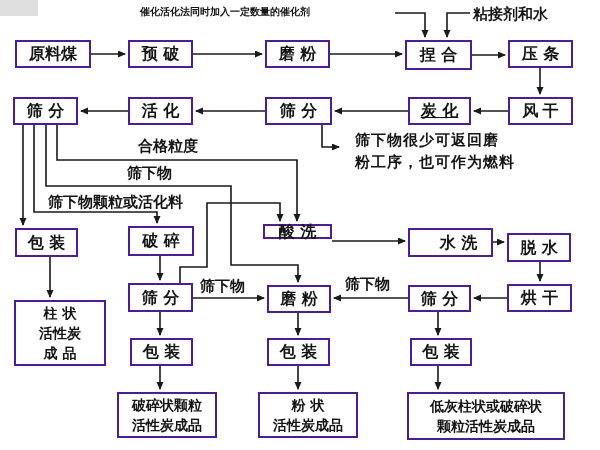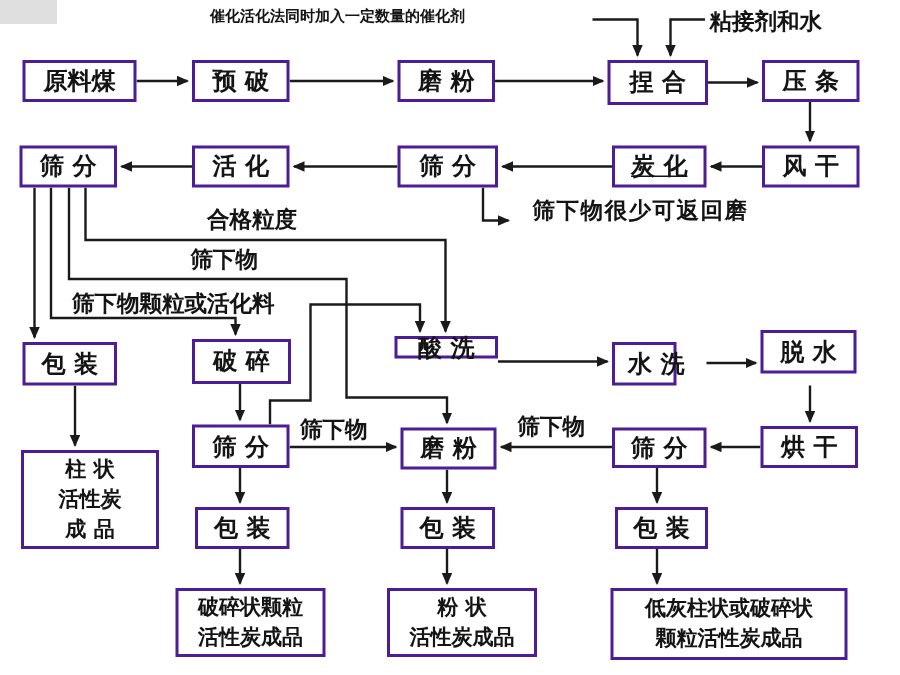--- a/index.html
+++ b/index.html
@@ -74,44 +74,45 @@
     <path d="M298,313 V335" marker-end="url(#arw)"></path>
     <path d="M298,366 V389" marker-end="url(#arw)"></path>
     <path d="M160,366 V389" marker-end="url(#arw)"></path>
     <path d="M50,257 V297" marker-end="url(#arw)"></path>
     <path d="M438,366 V389" marker-end="url(#arw)"></path>
   </svg>
 
   <div class="lbl note-small" style="left:140px; top:5px;">催化活化法同时加入一定数量的催化剂</div>
   <div class="lbl" style="left:473px; top:5px;">粘接剂和水</div>
   <div class="lbl note-return" style="left:355px; top:131px;">筛下物很少可返回磨</div>
+  <div class="lbl note-return" style="left:355px; top:153px;">粉工序，也可作为燃料</div>
 
   <div class="lbl" style="left:138px; top:137px;">合格粒度</div>
   <div class="lbl" style="left:127px; top:164px;">筛下物</div>
   <div class="lbl" style="left:48px; top:193px;">筛下物颗粒或活化料</div>
   <div class="lbl" style="left:200px; top:277px;">筛下物</div>
   <div class="lbl" style="left:345px; top:275px;">筛下物</div>
 
   <div class="box" style="left:15px; top:40px; width:76px; height:28px;">原料煤</div>
   <div class="box" style="left:128px; top:40px; width:65px; height:28px;">预 破</div>
   <div class="box" style="left:265px; top:40px; width:65px; height:28px;">磨 粉</div>
   <div class="box" style="left:405px; top:40px; width:67px; height:30px;">捏 合</div>
   <div class="box" style="left:508px; top:40px; width:65px; height:28px;">压 条</div>
 
   <div class="box" style="left:13px; top:97px; width:65px; height:28px;">筛 分</div>
   <div class="box" style="left:128px; top:97px; width:65px; height:28px;">活 化</div>
   <div class="box" style="left:265px; top:97px; width:67px; height:28px;">筛 分</div>
   <div class="box" style="left:408px; top:97px; width:63px; height:28px;text-decoration:underline;">炭 化</div>
-  <div class="box" style="left:508px; top:97px; width:65px; height:28px;">风 干</div>
+  <div class="box" style="left:508px; top:97px; width:65px; height:28px;font-family:Liberation Serif, serif;">风 干</div>
 
   <div class="box" style="left:15px; top:228px; width:63px; height:29px;">包 装</div>
   <div class="box" style="left:128px; top:226px; width:66px; height:30px;">破 碎</div>
   <div class="box" style="left:263px; top:224px; width:69px; height:15px;">酸 洗</div>
-  <div class="box" style="left:408px; top:228px; width:43px; height:29px;padding-left:16px;">水 洗</div>
-  <div class="box" style="left:507px; top:220px; width:64px; height:29px;">脱 水</div>
+  <div class="box" style="left:408px; top:228px; width:85px; height:29px;padding-left:16px;">水 洗</div>
+  <div class="box" style="left:507px; top:233px; width:64px; height:29px;">脱 水</div>
 
   <div class="box" style="left:128px; top:283px; width:65px; height:29px;">筛 分</div>
   <div class="box" style="left:267px; top:285px; width:64px; height:28px;">磨 粉</div>
   <div class="box" style="left:408px; top:285px; width:63px; height:27px;">筛 分</div>
   <div class="box" style="left:507px; top:284px; width:65px; height:28px;">烘 干</div>
 
   <div class="box" style="left:130px; top:338px; width:63px; height:28px;">包 装</div>
   <div class="box" style="left:267px; top:338px; width:63px; height:28px;">包 装</div>
   <div class="box" style="left:410px; top:338px; width:62px; height:28px;">包 装</div>
 

